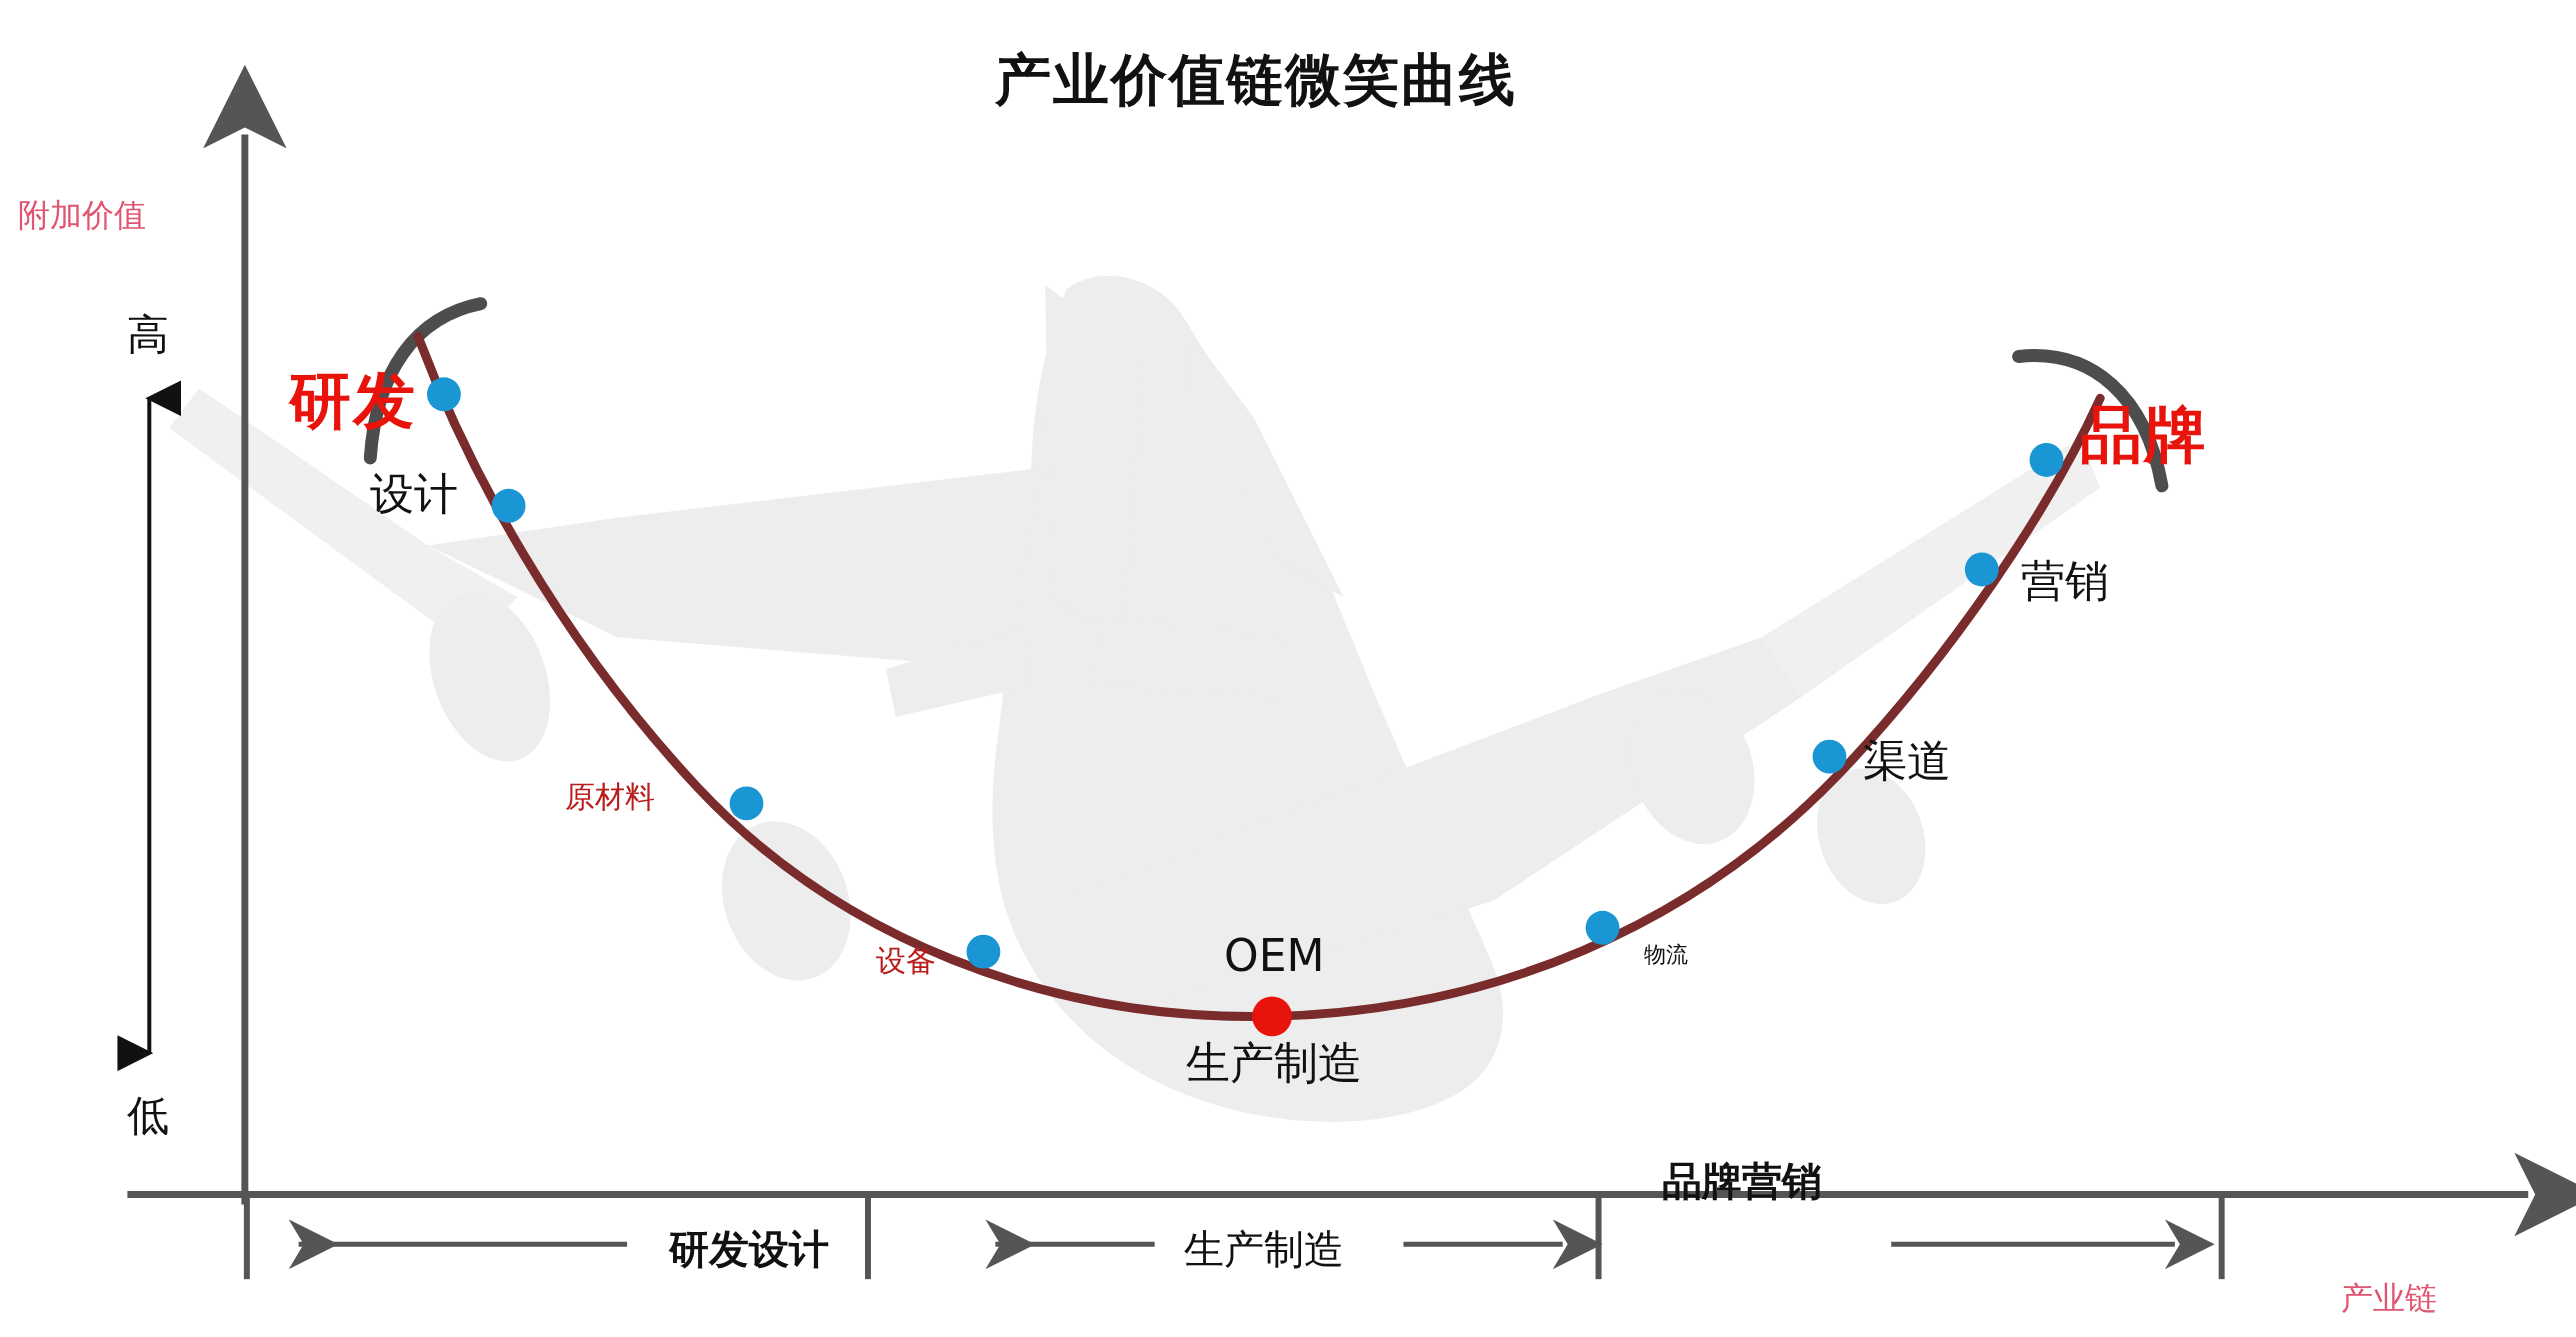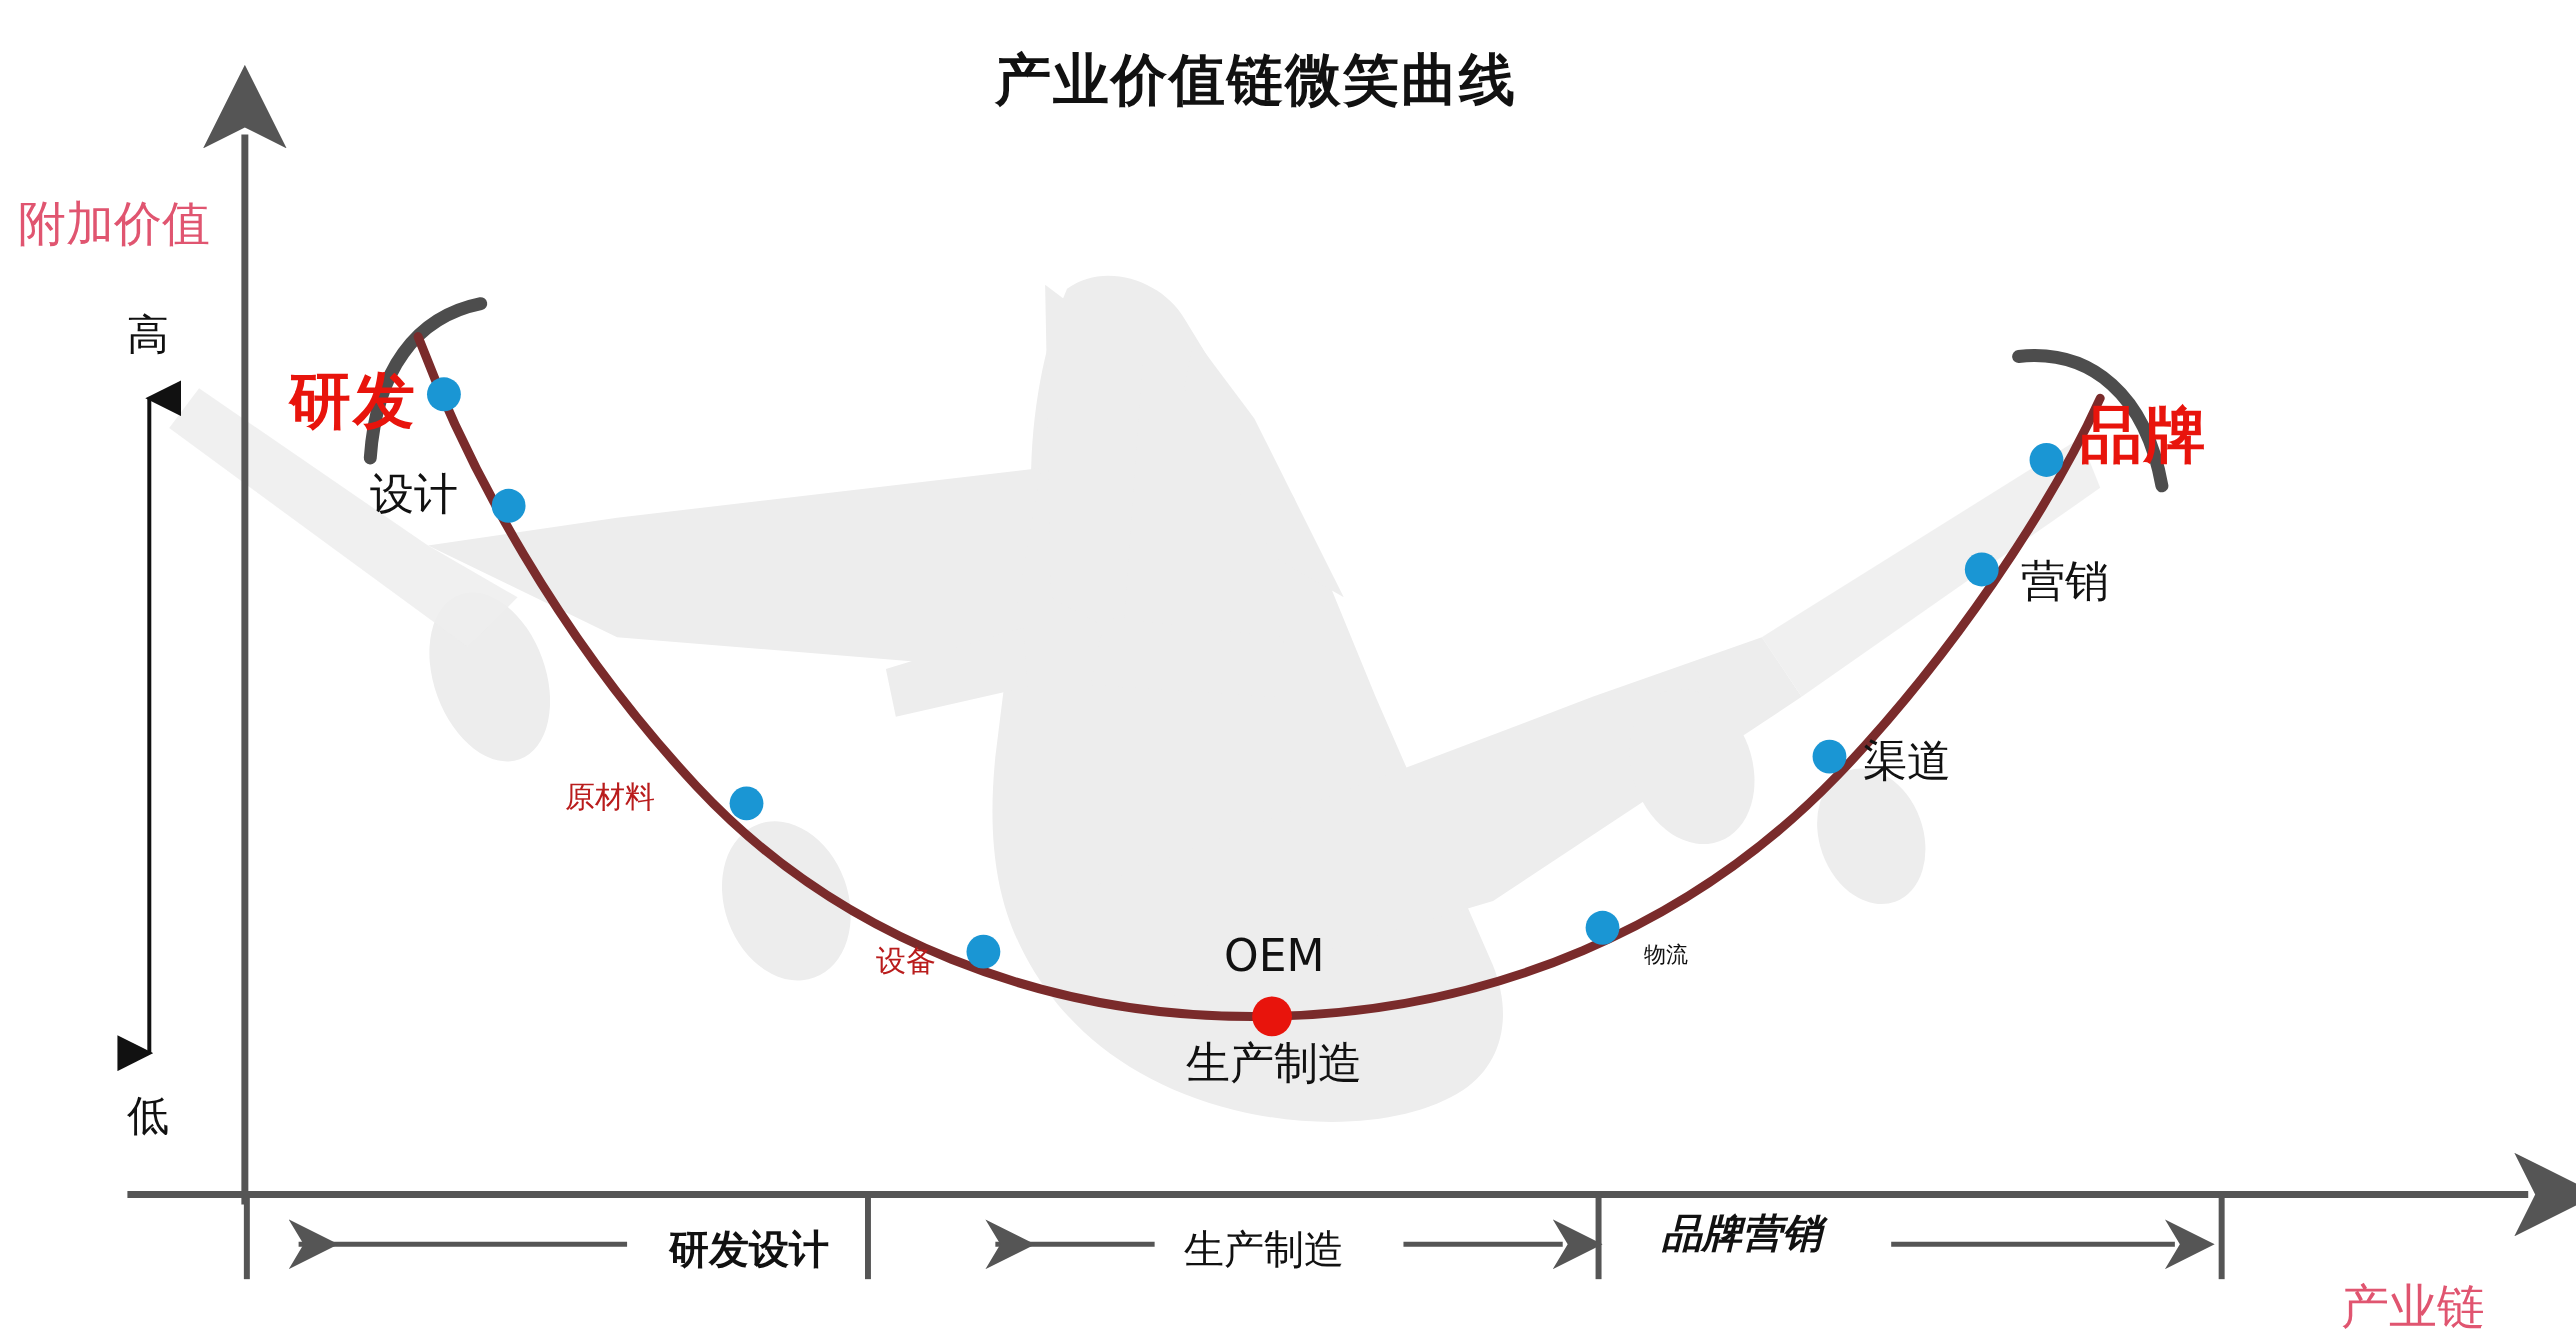--- a/index.html
+++ b/index.html
@@ -8,21 +8,21 @@
     width:2576px;height:1338px;overflow:hidden;position:relative;
   }
   #stage{position:absolute;left:0;top:0;width:2576px;height:1338px;background:#fff;}
   #svgRoot{position:absolute;left:0;top:0;width:2576px;height:1338px;}
   .lbl{position:absolute;white-space:nowrap;line-height:1;color:#111;}
   .lbl-title{font-size:56px;font-weight:bold;color:#111;letter-spacing:2px;}
   .lbl-red{color:#e8140c;font-weight:bold;font-size:62px;letter-spacing:2px;}
   .lbl-big{font-size:44px;color:#111;}
   .lbl-sm{font-size:30px;color:#b91c1c;}
   .lbl-xs{font-size:22px;color:#111;}
-  .lbl-pink{color:#e05570;font-size:48px;}
+  .lbl-pink{color:#e05570;font-size:32px;}
   .lbl-axis{font-size:42px;color:#111;}
   .seg-label{position:absolute;font-size:40px;color:#111;white-space:nowrap;}
   .seg-label.bold{font-weight:bold;}
 </style>
 </head>
 <body>
 
 <div id="stage">
 
   <svg id="svgRoot" viewBox="0 0 2588 1344">
@@ -138,16 +138,16 @@
   <div class="lbl lbl-sm" style="left:565px;top:782px;">原材料</div>
   <div class="lbl lbl-sm" style="left:876px;top:946px;">设备</div>
   <div class="lbl lbl-big" style="left:1224px;top:934px;">OEM</div>
   <div class="lbl lbl-big" style="left:1186px;top:1041px;">生产制造</div>
   <div class="lbl lbl-xs" style="left:1644px;top:944px;">物流</div>
   <div class="lbl lbl-big" style="left:1863px;top:739px;">渠道</div>
   <div class="lbl lbl-big" style="left:2021px;top:559px;">营销</div>
 
   <div class="seg-label bold" style="left:645px;top:1222px;margin-left:24px;">研发设计</div>
   <div class="seg-label" style="left:1184px;top:1222px;">生产制造</div>
-  <div class="seg-label bold" style="left:1662px;top:1206px;font-style:italic;">品牌营销</div>
+  <div class="seg-label bold" style="left:1662px;top:1154px;">品牌营销</div>
 
 </div>
 
 
 </body></html>

